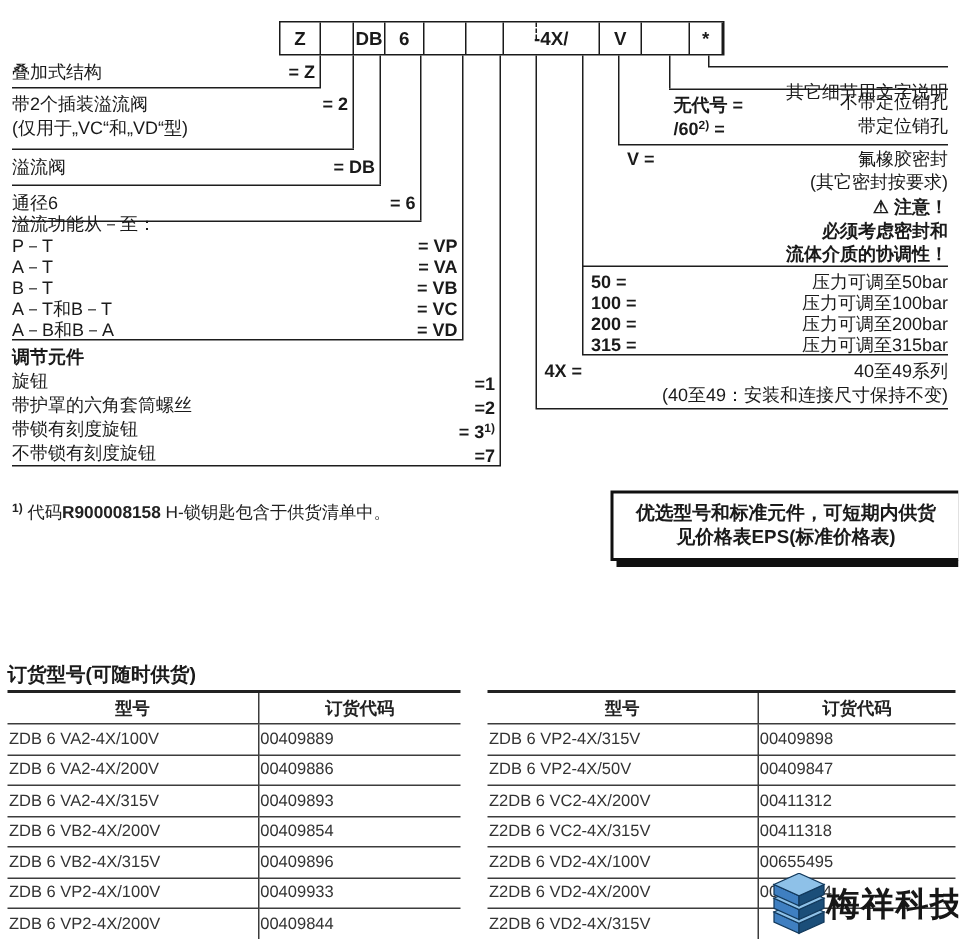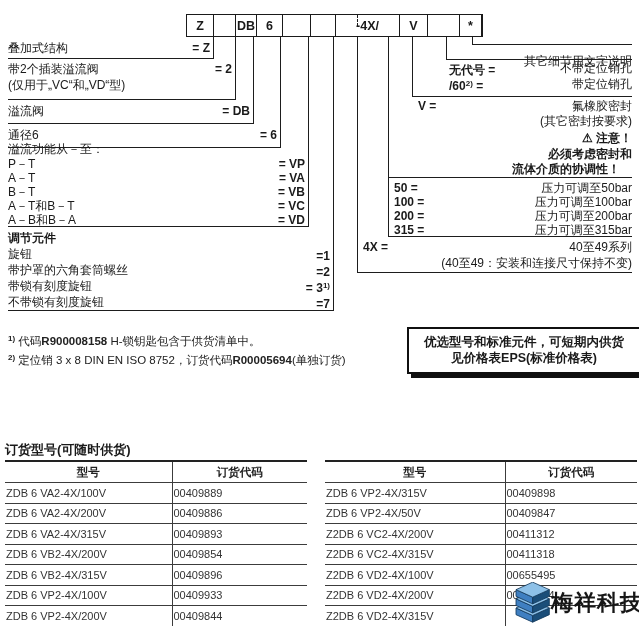--- a/index.html
+++ b/index.html
@@ -184,21 +184,21 @@
   <div class="drow" style="left:418px;top:99px;width:214px">
     <span class="code">V =</span>
     <span>氟橡胶密封</span>
   </div>
   <div class="dtext r" style="left:420px;top:114px;width:212px">(其它密封按要求)</div>
   <div class="dtext r b" style="left:420px;top:131px;width:212px">
     <span>⚠</span>
     <span>注意！</span>
   </div>
   <div class="dtext r b" style="left:420px;top:147px;width:212px">必须考虑密封和</div>
-  <div class="dtext r b" style="left:408px;top:162px;width:212px">流体介质的协调性！</div>
+  <div class="dtext r b" style="left:420px;top:162px;width:212px">流体介质的协调性！</div>
 
   <div class="stack" style="left:394px;top:181px;width:238px;height:52px">
 
       <div class="drow">
         <span class="code">50 =</span>
         <span>压力可调至50bar</span>
       </div>
 
       <div class="drow">
         <span class="code">100 =</span>
@@ -218,24 +218,20 @@
 
   <div class="drow" style="left:363px;top:240px;width:269px">
     <span class="code">4X =</span>
     <span>40至49系列</span>
   </div>
   <div class="dtext r" style="left:363px;top:256px;width:269px">(40至49：安装和连接尺寸保持不变)</div>
 
   <div class="footnote" style="top:334px">
     <sup>1)</sup>
     <span>代码</span><span class="fncode">R900008158</span><span> H-锁钥匙包含于供货清单中。</span>
-  </div>
-  <div class="footnote" style="top:353px">
-    <sup>2)</sup>
-    <span>定位销 3 x 8 DIN EN ISO 8752，订货代码</span><span class="fncode">R00005694</span><span>(单独订货)</span>
   </div>
 
   <div class="notice">
     <div>优选型号和标准元件，可短期内供货</div>
     <div>见价格表EPS(标准价格表)</div>
   </div>
 
   <div class="order-title">订货型号(可随时供货)</div>
 
   <table class="order" style="left:5px;width:302px">

